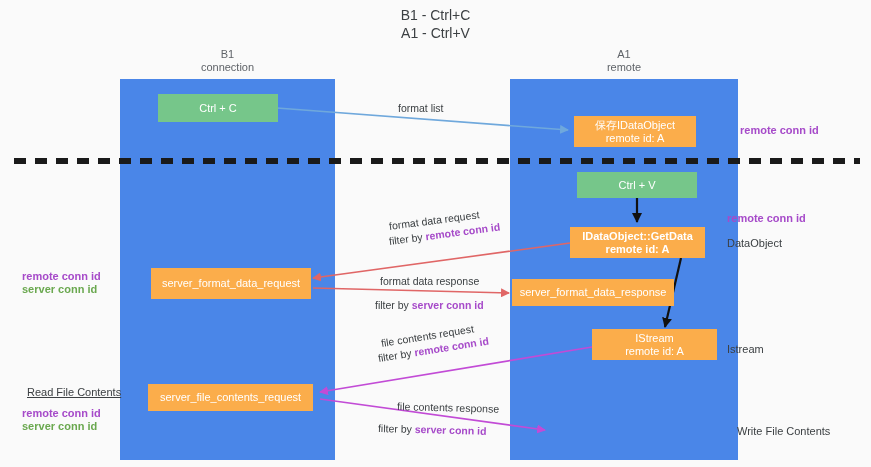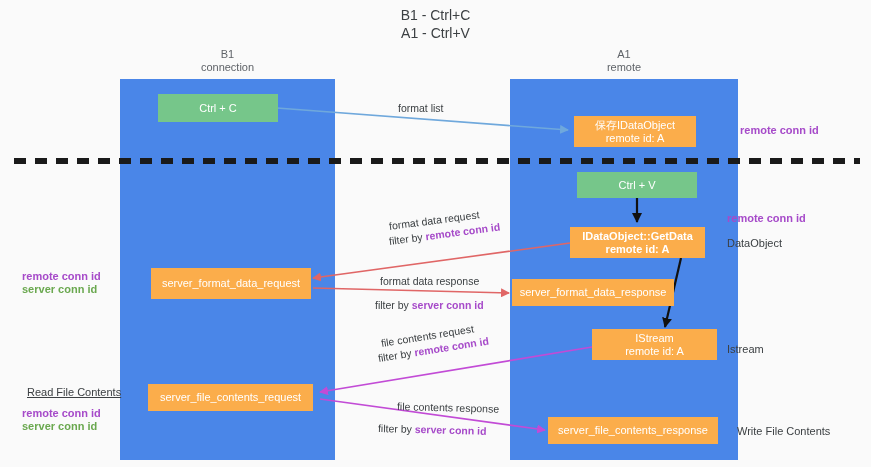--- a/index.html
+++ b/index.html
@@ -154,23 +154,20 @@
 
   <div class="box orange" style="left:592px; top:329px; width:125px; height:31px;">
     <span>IStream</span>
     <span>remote id: A</span>
   </div>
 
   <div class="box orange" style="left:148px; top:384px; width:165px; height:27px;">
     <span>server_file_contents_request</span>
   </div>
 
-  <div class="box orange" style="left:548px; top:417px; width:170px; height:27px;">
-    <span>server_file_contents_response</span>
-  </div>
 
   <div class="cap" style="left:398px; top:101px;">
     <span>format list</span>
   </div>
 
   <div class="cap" style="left:389px; top:219px; transform: rotate(-7.5deg);">
     <span>format data request</span>
   </div>
   <div class="cap" style="left:389px; top:234px; transform: rotate(-7.5deg);">
     <span>filter by </span><span class="purple">remote conn id</span>

